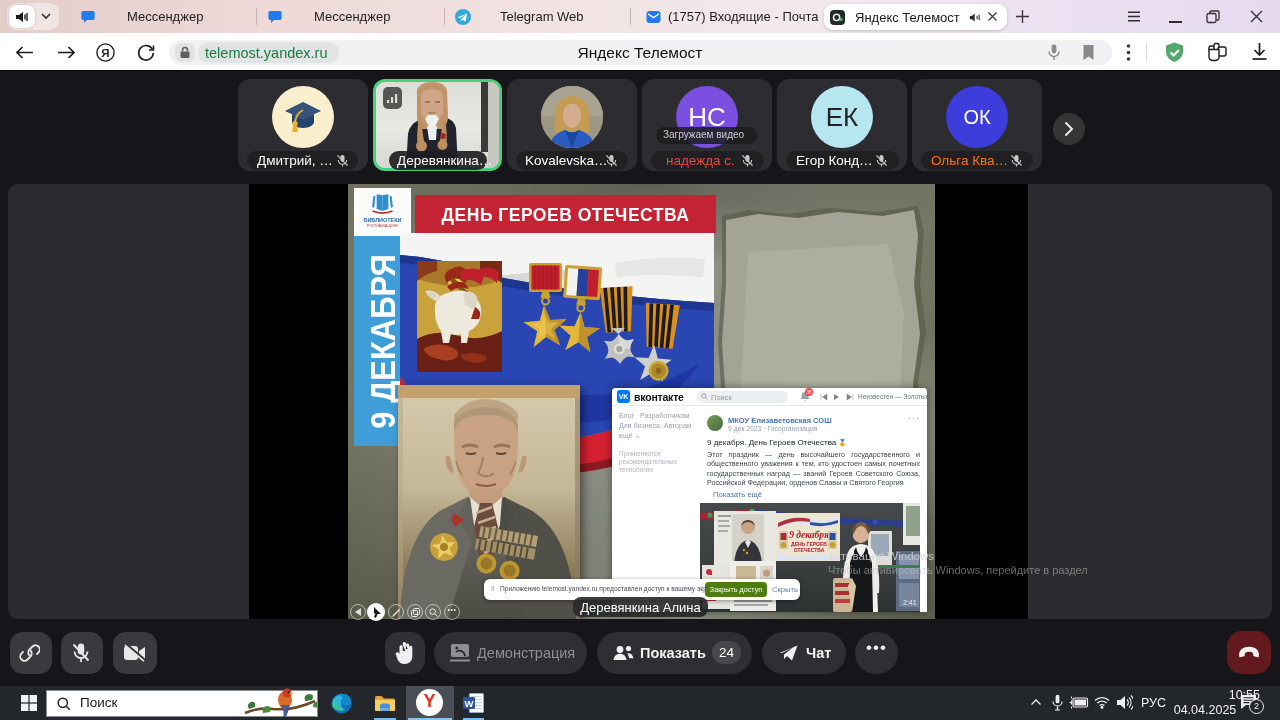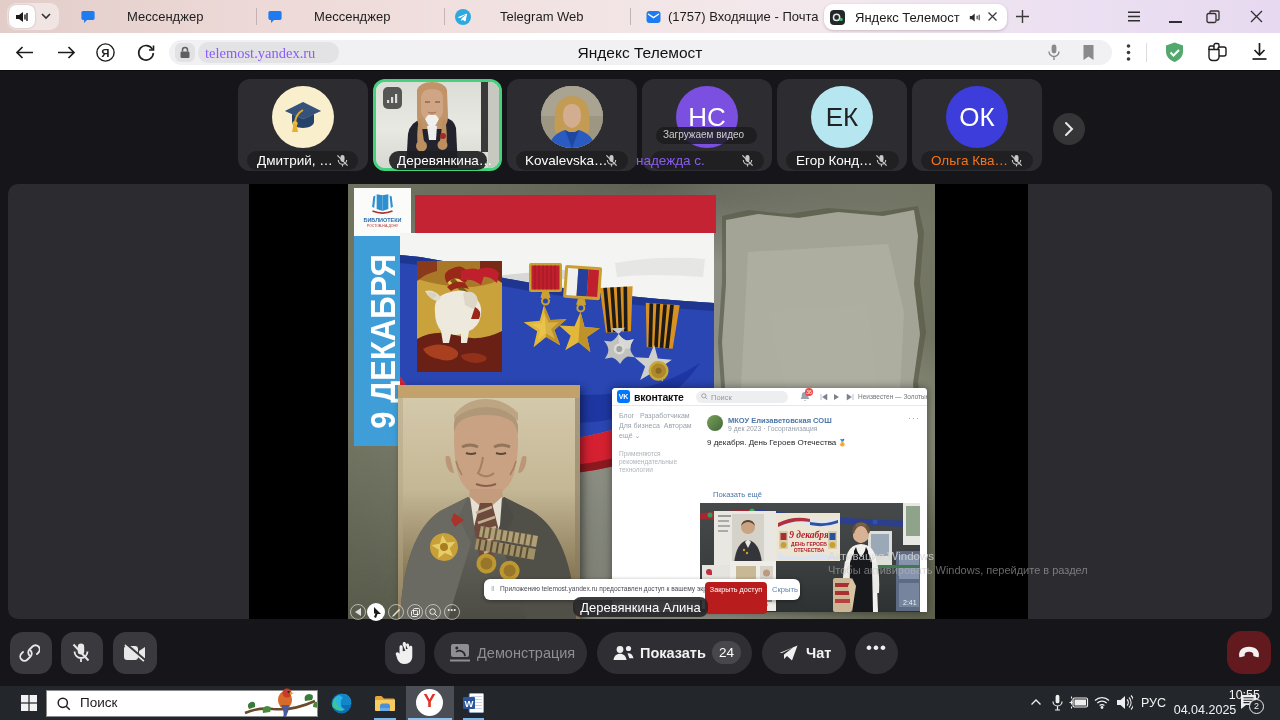--- a/index.html
+++ b/index.html
@@ -94,21 +94,21 @@
       <path d="M16.5 1.5v4.5H12" fill="none" stroke="#1d1d1d" stroke-width="1.6"></path>
     </svg>
 
   <div class="abs" style="left:169px;top:7px;width:943px;height:25px;background:#f1f0f2;border-radius:13px;"></div>
   <div class="abs" style="left:175px;top:10px;width:20px;height:19px;background:#e2e1e4;border-radius:6px;"></div>
   <svg class="abs" style="left:179px;top:13px" width="12" height="13" viewBox="0 0 12 13">
       <rect x="1.5" y="5.5" width="9" height="6.5" rx="1.2" fill="#5f5f5f"></rect>
       <path d="M3.5 5.5V4a2.5 2.5 0 015 0v1.5" stroke="#5f5f5f" stroke-width="1.5" fill="none"></path>
     </svg>
   <div class="abs" style="left:198px;top:9px;width:141px;height:21px;background:#e3e2e5;border-radius:10px;"></div>
-  <div class="abs" style="left:205px;top:11.5px;font-size:14.5px;color:#8b5cf6;font-family:Liberation Serif, serif;">telemost.yandex.ru</div>
+  <div class="abs" style="left:205px;top:11.5px;font-size:14.5px;color:#15803d;">telemost.yandex.ru</div>
   <div class="abs" style="left:0;top:11px;width:1280px;text-align:center;font-size:15.5px;color:#111;">Яндекс Телемост</div>
 
   <svg class="abs" style="left:1047px;top:10px" width="14" height="19" viewBox="0 0 14 19">
       <rect x="4.6" y="1.5" width="4.8" height="9" rx="2.4" fill="#8a8a8a"></rect>
       <path d="M2 8.5a5 5 0 0010 0M7 13.5V17" stroke="#8a8a8a" stroke-width="1.4" fill="none"></path>
     </svg>
   <svg class="abs" style="left:1082px;top:11px" width="13" height="17" viewBox="0 0 13 17">
       <path d="M1.5 1h10v15l-5-3.6L1.5 16z" fill="#8a8a8a"></path>
     </svg>
 
@@ -201,41 +201,41 @@
     <path d="M2.5 6.5a4.5 4.5 0 009 0M7 11v2.4" stroke="#c8c8c8" stroke-width="1.2" fill="none"></path>
     <path d="M1.5 1.5l11 11" stroke="#c8c8c8" stroke-width="1.4"></path>
   </svg>
 
 <div class="abs" style="left:642px;top:79px;width:130px;height:92px;background:#2c2c31;border-radius:12px;"></div>
 <div class="abs" style="left:676px;top:86px;width:62px;height:62px;border-radius:50%;background:#7b50e0;"></div>
 <div class="abs" style="left:676px;top:86px;width:62px;height:62px;text-align:center;line-height:62px;font-size:26px;color:#fff;">НС</div>
 <div class="abs" style="left:656px;top:127px;width:101px;height:17px;background:rgba(28,28,30,.85);border-radius:9px;"></div>
 <div class="abs" style="left:663px;top:129px;font-size:10px;color:#ccc;">Загружаем видео</div>
 <div class="abs" style="left:651px;top:151px;width:113px;height:19px;background:#202023;border-radius:10px;"></div>
-<div class="abs" style="left:636px;top:153px;font-size:13.5px;color:#8b5cf6;">надежда с.</div>
+<div class="abs" style="left:666px;top:153px;font-size:13.5px;color:#ef4444;">надежда с.</div>
 <svg class="abs" style="left:741px;top:154px" width="13" height="13" viewBox="0 0 14 14">
     <rect x="4.8" y="1" width="4.4" height="7.5" rx="2.2" fill="#c8c8c8"></rect>
     <path d="M2.5 6.5a4.5 4.5 0 009 0M7 11v2.4" stroke="#c8c8c8" stroke-width="1.2" fill="none"></path>
     <path d="M1.5 1.5l11 11" stroke="#c8c8c8" stroke-width="1.4"></path>
   </svg>
 
 <div class="abs" style="left:777px;top:79px;width:130px;height:92px;background:#2c2c31;border-radius:12px;"></div>
 <div class="abs" style="left:811px;top:86px;width:62px;height:62px;border-radius:50%;background:#b6e6f0;"></div>
 <div class="abs" style="left:811px;top:86px;width:62px;height:62px;text-align:center;line-height:62px;font-size:26px;color:#222;">ЕК</div>
 <div class="abs" style="left:786px;top:151px;width:113px;height:19px;background:#202023;border-radius:10px;"></div>
 <div class="abs" style="left:796px;top:153px;font-size:13.5px;color:#fff;">Егор Конд…</div>
 <svg class="abs" style="left:875px;top:154px" width="13" height="13" viewBox="0 0 14 14">
     <rect x="4.8" y="1" width="4.4" height="7.5" rx="2.2" fill="#c8c8c8"></rect>
     <path d="M2.5 6.5a4.5 4.5 0 009 0M7 11v2.4" stroke="#c8c8c8" stroke-width="1.2" fill="none"></path>
     <path d="M1.5 1.5l11 11" stroke="#c8c8c8" stroke-width="1.4"></path>
   </svg>
 
 <div class="abs" style="left:912px;top:79px;width:130px;height:92px;background:#2c2c31;border-radius:12px;"></div>
 <div class="abs" style="left:946px;top:86px;width:62px;height:62px;border-radius:50%;background:#3d3ddb;"></div>
-<div class="abs" style="left:946px;top:86px;width:62px;height:62px;text-align:center;line-height:62px;font-size:26px;color:#fff;">ОК</div>
+<div class="abs" style="left:946px;top:86px;width:62px;height:62px;text-align:center;line-height:62px;font-size:20px;color:#fff;">ОК</div>
 <div class="abs" style="left:921px;top:151px;width:112px;height:19px;background:#202023;border-radius:10px;"></div>
 <div class="abs" style="left:931px;top:153px;font-size:13.5px;color:#f97316;">Ольга Ква…</div>
 <svg class="abs" style="left:1010px;top:154px" width="13" height="13" viewBox="0 0 14 14">
     <rect x="4.8" y="1" width="4.4" height="7.5" rx="2.2" fill="#c8c8c8"></rect>
     <path d="M2.5 6.5a4.5 4.5 0 009 0M7 11v2.4" stroke="#c8c8c8" stroke-width="1.2" fill="none"></path>
     <path d="M1.5 1.5l11 11" stroke="#c8c8c8" stroke-width="1.4"></path>
   </svg>
 
 <div class="abs" style="left:1053px;top:113px;width:32px;height:32px;border-radius:50%;background:#353538;"></div>
 <svg class="abs" style="left:1064px;top:121px" width="10" height="16" viewBox="0 0 10 16">
@@ -290,20 +290,21 @@
     <path d="M40 48 Q120 40 200 34 Q160 52 90 56 Q60 58 40 48z" fill="#d8d8d6"></path>
     <path d="M215 30 Q260 22 305 26 L303 44 Q250 40 217 44z" fill="#e6e6e4"></path>
     <path d="M0 22 Q40 24 80 40 Q180 62 314 70 L314 155 Q200 215 120 207 Q40 200 0 144 Z" fill="#2946b2"></path>
     <path d="M0 22 Q40 24 80 40 Q180 62 314 70 L314 78 Q180 70 78 48 Q40 32 0 30 Z" fill="#1e3690"></path>
     <path d="M150 160 Q240 170 300 130 Q260 190 170 190z" fill="#1a2f9a" opacity=".7"></path>
     <path d="M0 144 Q40 200 120 207 Q200 215 314 155 L314 200 Q200 250 100 242 Q30 236 0 210 Z" fill="#d42030"></path>
     <path d="M0 202 Q30 228 100 234 Q200 242 314 192 L314 200 Q200 250 100 242 Q30 236 0 210 Z" fill="#8a1a20"></path>
   </svg>
 
   <div class="abs" style="left:67px;top:11px;width:301px;height:38px;background:#c32332;"></div>
+  <div class="abs" style="left:67px;top:21px;width:301px;text-align:center;font-size:17.5px;font-weight:bold;color:#fff;letter-spacing:.5px;">ДЕНЬ ГЕРОЕВ ОТЕЧЕСТВА</div>
 
   <svg class="abs" style="left:69px;top:77px" width="85" height="111" viewBox="0 0 85 111">
     <rect width="85" height="111" fill="#c9a23c"></rect>
     <path d="M0 0 h85 v18 q-22 10 -43 8 q-22 -2 -42 -8 z" fill="#a87828"></path>
     <path d="M0 0 h20 v10 q-10 2 -20 10 z" fill="#8a3a1a"></path>
     <path d="M85 0 h-22 v12 q12 2 22 10 z" fill="#7a2a14"></path>
     <path d="M62 8 q14 -4 20 4 l-2 10 q-8 -8 -18 -6z" fill="#c01f2e"></path>
     <path d="M0 78 q18 -10 38 -4 q24 8 47 -4 L85 111 L0 111 Z" fill="#6a2014"></path>
     <path d="M6 88 q14 -8 28 -2 q10 4 6 10 q-8 6 -18 2 q-12 -2 -16 -10z" fill="#a84020"></path>
     <path d="M44 94 q12 -4 22 0 q6 2 2 6 q-10 4 -18 0 q-6 -2 -6 -6z" fill="#93301a"></path>
@@ -453,20 +454,21 @@
     <div class="abs" style="left:7px;top:24px;font-size:7px;color:#99a2ad;">Блог&nbsp;&nbsp;&nbsp;Разработчикам</div>
     <div class="abs" style="left:7px;top:34px;font-size:7px;color:#99a2ad;">Для бизнеса&nbsp;&nbsp;Авторам</div>
     <div class="abs" style="left:7px;top:44px;font-size:7px;color:#99a2ad;">ещё ⌄</div>
     <div class="abs" style="left:7px;top:62px;font-size:6.5px;color:#aeb5bc;line-height:8px;">Применяются<br>рекомендательные<br>технологии</div>
 
     <div class="abs" style="left:95px;top:27px;width:16px;height:16px;border-radius:50%;background:linear-gradient(135deg,#7aa05a,#41683a);"></div>
     <div class="abs" style="left:116px;top:28px;font-size:7.5px;font-weight:bold;color:#4a76a8;">МКОУ Елизаветовская СОШ</div>
     <div class="abs" style="left:116px;top:37px;font-size:6.8px;color:#939ca5;">9 дек 2023 · <span style="color:#99a2ad">Госорганизация</span></div>
     <div class="abs" style="left:296px;top:25px;font-size:9px;color:#99a2ad;letter-spacing:1px;">···</div>
     <div class="abs" style="left:95px;top:50px;font-size:8px;color:#1d1f23;">9 декабря. День Героев Отечества <span style="font-size:7px">🏅</span></div>
+    <div class="abs" style="left:95px;top:62px;width:213px;font-size:7.2px;line-height:9.4px;color:#40444a;text-align:justify;">Этот праздник — день высочайшего государственного и общественного уважения к тем, кто удостоен самых почетных государственных наград — званий Героев Советского Союза, Российской Федерации, орденов Славы и Святого Георгия</div>
     <div class="abs" style="left:95px;top:102px;font-size:7.6px;color:#4a76a8;padding-left:6px;">Показать ещё</div>
 
     <div class="abs" style="left:88px;top:115px;width:220px;height:109px;background:linear-gradient(180deg,#474a4b 0%,#3c3f40 55%,#2e3132 100%);overflow:hidden;">
       <svg class="abs" style="left:0;top:2px" width="220" height="28" viewBox="0 0 220 28">
         <path d="M0 8 L55 4 L90 10 L60 16 L0 14z" fill="#a32832"></path>
         <path d="M55 4 Q130 14 218 16 L218 22 Q130 20 58 12z" fill="#2b3f8e"></path>
         <circle cx="10" cy="10" r="2.5" fill="#2aa05a"></circle>
           <circle cx="52" cy="6" r="2.5" fill="#30b060"></circle>
           <circle cx="92" cy="12" r="2.5" fill="#d0c030"></circle>
           <circle cx="130" cy="15" r="2.5" fill="#c03040"></circle>
@@ -545,21 +547,21 @@
     </div>
   </div>
 </div>
 
 <div class="abs" style="left:828px;top:550px;font-size:11.5px;color:rgba(215,215,215,.82);">Активация Windows</div>
 <div class="abs" style="left:828px;top:564px;font-size:11px;color:rgba(190,190,190,.55);">Чтобы активировать Windows, перейдите в раздел</div>
 
 <div class="abs" style="left:484px;top:579px;width:316px;height:21px;background:#fff;border-radius:6px;box-shadow:0 1px 4px rgba(0,0,0,.4);"></div>
 <div class="abs" style="left:491px;top:584px;font-size:8px;color:#9aa;letter-spacing:1px;">‖</div>
 <div class="abs" style="left:500px;top:585px;font-size:6.6px;color:#4a4a55;white-space:nowrap;">Приложению telemost.yandex.ru предоставлен доступ к вашему экрану</div>
-<div class="abs" style="left:705px;top:582px;width:62px;height:32px;background:#b91c1c;border-radius:4px;text-align:center;line-height:15px;font-size:7.2px;color:#fff;white-space:nowrap;">Закрыть доступ</div>
+<div class="abs" style="left:705px;top:582px;width:62px;height:15px;background:#4d7c0f;border-radius:4px;text-align:center;line-height:15px;font-size:7.2px;color:#fff;white-space:nowrap;">Закрыть доступ</div>
 <div class="abs" style="left:772px;top:585px;font-size:7.6px;color:#6383ab;">Скрыть</div>
 
 <div class="abs" style="left:573px;top:597px;width:135px;height:20px;background:rgba(38,38,41,.9);border-radius:8px;"></div>
 <div class="abs" style="left:573px;top:600px;width:135px;text-align:center;font-size:13px;color:#fff;">Деревянкина Алина</div>
 
 <div class="abs" style="left:350px;top:604px;width:16px;height:16px;border-radius:50%;border:1.3px solid rgba(255,255,255,.55);box-sizing:border-box;"></div>
 <svg class="abs" style="left:355px;top:608px" width="7" height="8" viewBox="0 0 7 8">
     <path d="M6 0L0 4l6 4z" fill="rgba(255,255,255,.8)"></path>
   </svg>
 <div class="abs" style="left:367px;top:603px;width:18px;height:18px;border-radius:50%;background:#fff;"></div>

